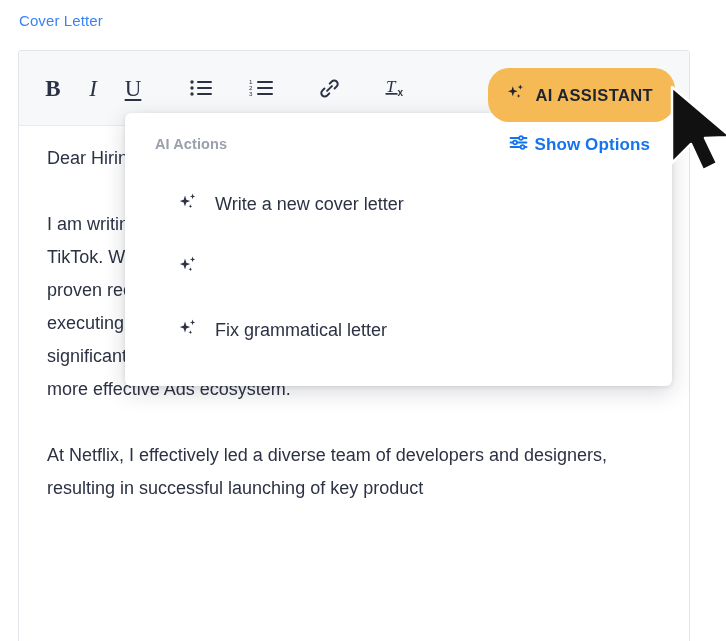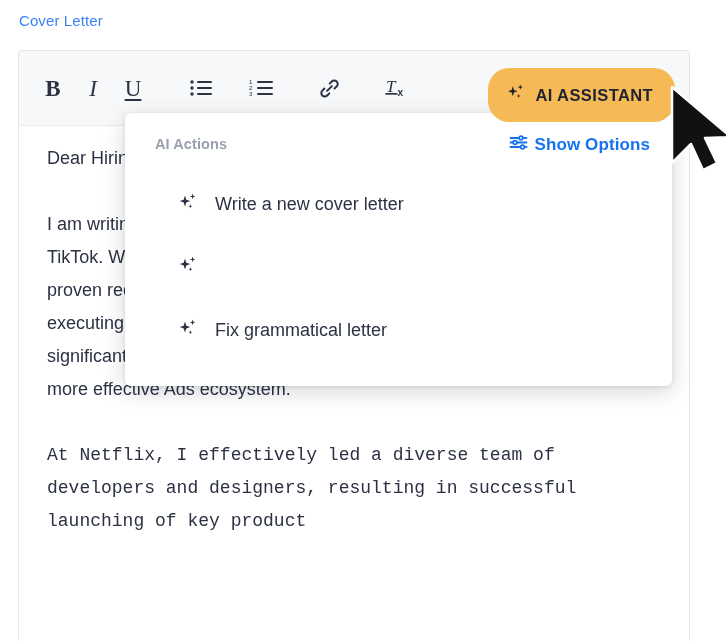--- a/index.html
+++ b/index.html
@@ -85,21 +85,21 @@
   }
 
   
   .doc {
     padding: 16px 26px 0 28px;
     font-size: 18px;
     line-height: 33px;
     color: #2c3244;
   }
   .doc p { margin: 0 0 33px 0; }
-  .doc p:last-child { margin-bottom: 0; font-family: Liberation Mono, monospace; }
+  .doc p:last-child { margin-bottom: 0; }
 
   
   .dropdown {
     position: absolute;
     left: 125px; top: 113px;
     width: 547px;
     background: #ffffff;
     border-radius: 6px;
     box-shadow: 0 6px 22px rgba(20,25,40,.17), 0 1px 4px rgba(20,25,40,.10);
     padding: 16px 0 24px 0;

